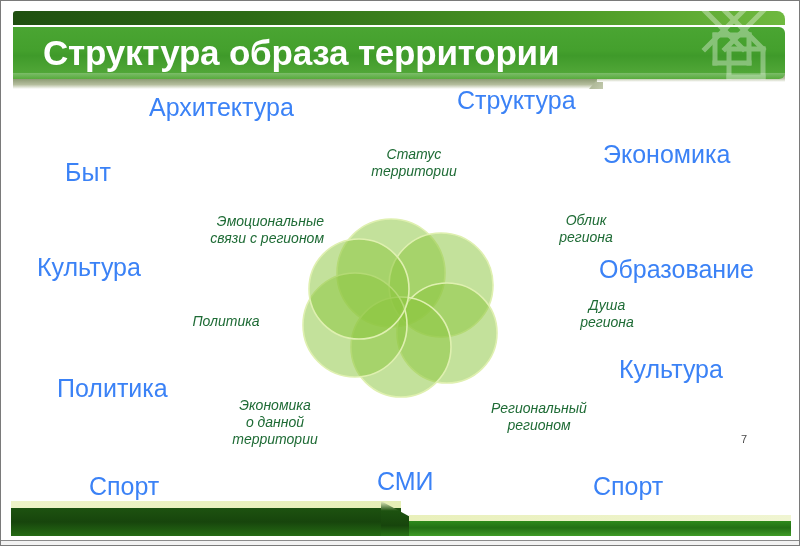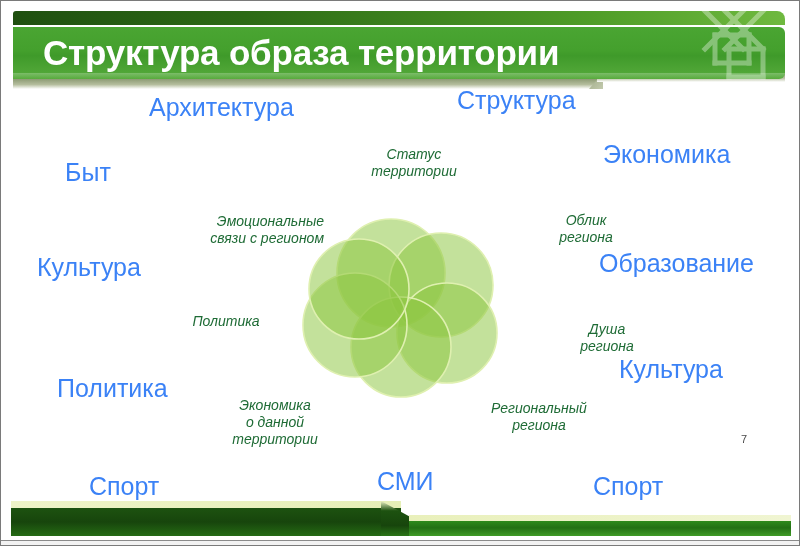--- a/index.html
+++ b/index.html
@@ -243,43 +243,43 @@
       <circle cx="70" cy="74" r="50"></circle>
     </g>
   </svg>
 
   <div>
     <div class="outer-label" style="left:148px; top:93px;">Архитектура</div>
     <div class="outer-label" style="left:456px; top:86px;">Структура</div>
     <div class="outer-label" style="left:64px;  top:158px;">Быт</div>
     <div class="outer-label" style="left:584px; top:140px;margin-left:18px;">Экономика</div>
     <div class="outer-label" style="left:36px;  top:253px;">Культура</div>
-    <div class="outer-label" style="left:598px; top:249px;">Образование</div>
+    <div class="outer-label" style="left:598px; top:255px;">Образование</div>
     <div class="outer-label" style="left:56px;  top:374px;">Политика</div>
     <div class="outer-label" style="left:618px; top:355px;">Культура</div>
     <div class="outer-label" style="left:88px;  top:472px;">Спорт</div>
     <div class="outer-label" style="left:592px; top:472px;">Спорт</div>
     <div class="outer-label" style="left:376px; top:467px;">СМИ</div>
   </div>
 
   <div>
     <div class="inner-label" style="left:353px; top:145px; width:120px;">Статус
 территории</div>
     <div class="inner-label" style="left:143px; top:212px; width:180px;text-align:right;">Эмоциональные
 связи с регионом</div>
     <div class="inner-label" style="left:530px; top:211px; width:110px;">Облик
 региона</div>
     <div class="inner-label" style="left:160px; top:312px; width:130px;">Политика</div>
-    <div class="inner-label" style="left:556px; top:320px; width:100px;">Душа
+    <div class="inner-label" style="left:556px; top:296px; width:100px;">Душа
 региона</div>
     <div class="inner-label" style="left:199px; top:396px; width:150px;">Экономика
 о данной
 территории</div>
     <div class="inner-label" style="left:463px; top:399px; width:150px;">Региональный
-региона</div>
+регионом</div>
   </div>
 
   <div class="page-number">7</div>
 
   <div class="footer-wrap">
     <div class="footer-left-hi"></div>
     <div class="footer-left"></div>
     <div class="footer-diag"></div>
     <div class="footer-right-hi"></div>
     <div class="footer-right"></div>

